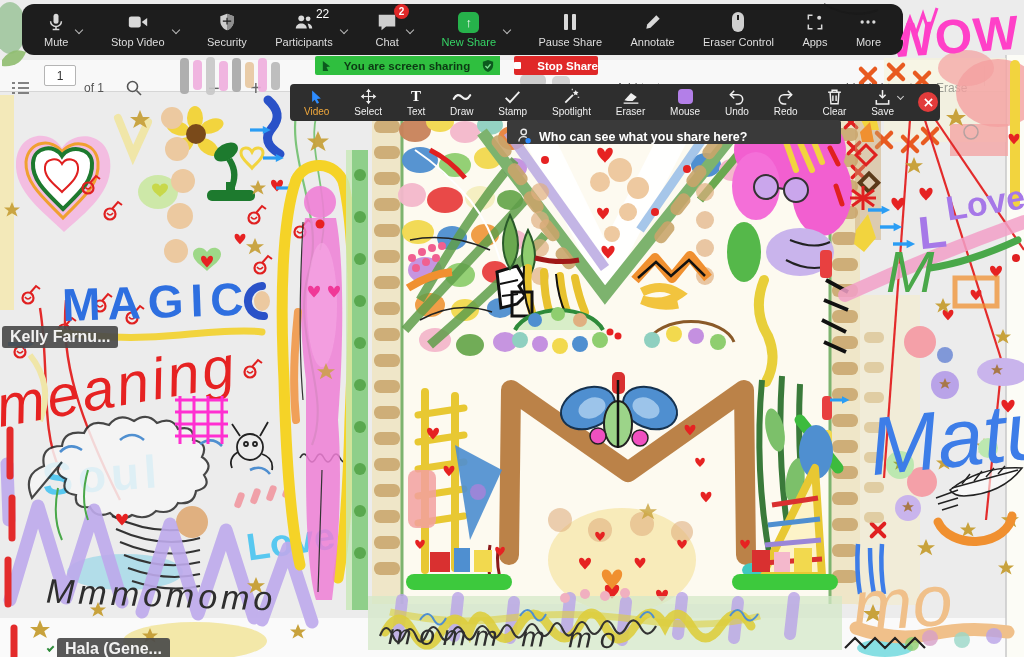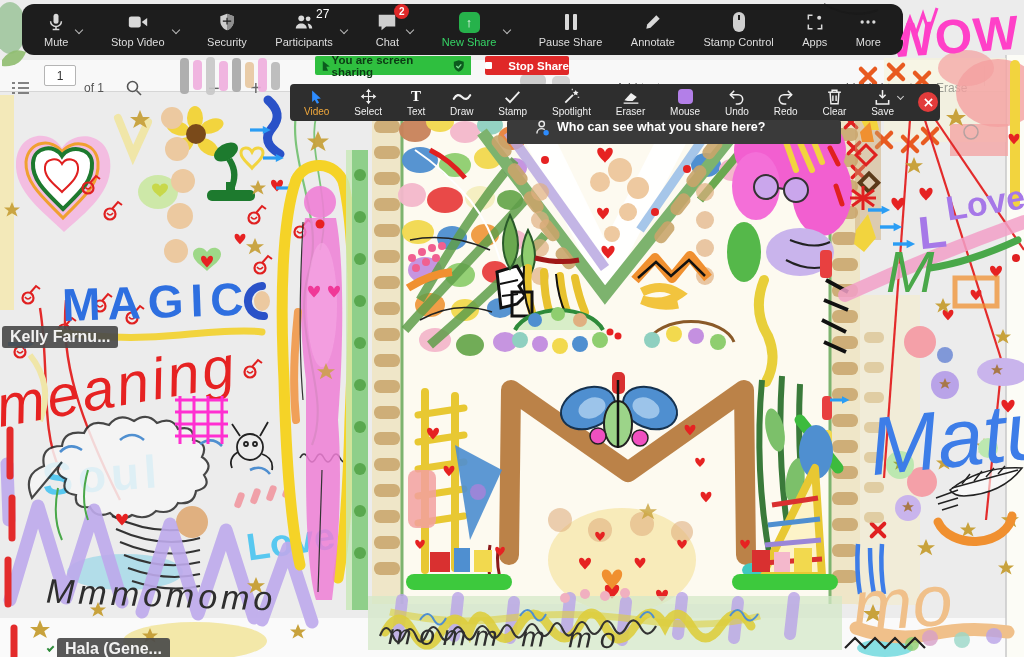--- a/index.html
+++ b/index.html
@@ -26,39 +26,39 @@
   .ztb-label{font-size:11px;color:#dedede;white-space:nowrap;}
   .ztb-ico{width:24px;height:22px;display:flex;align-items:center;justify-content:center;position:relative;}
   .chev{display:inline-block;width:6px;height:6px;border-right:1.6px solid #b9b9b9;border-bottom:1.6px solid #b9b9b9;transform:rotate(45deg);margin:16px 0 0 8px;}
   .pcount{position:absolute;left:24px;top:-4px;font-size:12px;color:#fff;}
   .badge{position:absolute;right:-10px;top:-7px;min-width:15px;height:15px;border-radius:8px;background:#e02828;color:#fff;font-size:10px;font-weight:bold;display:flex;align-items:center;justify-content:center;padding:0 3px;}
   .share-sq{width:21px;height:21px;border-radius:5px;background:#26b24b;display:flex;align-items:center;justify-content:center;color:#fff;font-size:13px;font-weight:bold;}
   .green-label{color:#35d465;}
 
   
   .share-banner{position:absolute;left:315px;top:56px;height:19px;z-index:5;display:flex;}
-  .sb-green{width:156px;background:#2fbf3f;border-radius:2px 0 0 2px;display:flex;align-items:center;justify-content:space-between;padding:0 6px;}
+  .sb-green{width:185px;background:#2fbf3f;border-radius:2px 0 0 2px;display:flex;align-items:center;justify-content:space-between;padding:0 6px;}
   .sb-msg{font-size:11.5px;font-weight:bold;color:#0c3a14;}
   .sb-stop{margin-left:14px;width:84px;background:#e02828;border-radius:2px;display:flex;align-items:center;justify-content:space-between;gap:5px;color:#fff;font-size:11.5px;font-weight:bold;cursor:pointer;}
   .stop-sq{width:7px;height:7px;background:#fff;border-radius:1px;}
 
   
   .anno{position:absolute;left:290px;top:84px;width:650px;height:37px;background:#2e2e2e;border-radius:4px;z-index:5;
         display:flex;align-items:center;justify-content:space-between;padding:2px 46px 2px 14px;}
   .an-item{display:flex;flex-direction:column;align-items:center;gap:1px;cursor:pointer;position:relative;}
   .an-label{font-size:10px;color:#efefef;white-space:nowrap;}
   .an-label.sel{color:#f0a83c;}
   .an-ico{height:17px;display:flex;align-items:center;justify-content:center;}
   .swatch{width:15px;height:15px;border-radius:4px;background:#b37fe8;}
   .an-chev{display:inline-block;width:5px;height:5px;border-right:1.4px solid #cfcfcf;border-bottom:1.4px solid #cfcfcf;transform:rotate(45deg);position:absolute;right:-9px;top:6px;}
   .an-close{position:absolute;left:628px;top:8px;width:20px;height:20px;border-radius:50%;background:#e23b3b;display:flex;align-items:center;justify-content:center;cursor:pointer;}
 
   
   .tip{position:absolute;left:507px;top:120px;width:334px;height:24px;background:#3a3a3a;border-radius:3px;z-index:5;
-       display:flex;align-items:flex-start;gap:7px;padding:0 28px;}
+       display:flex;align-items:flex-end;gap:7px;padding:0 10px;}
   .tip-text{color:#fff;font-size:12.5px;font-weight:bold;}
 
   
   .ptag{position:absolute;background:rgba(74,74,74,.92);color:#f2f2f2;font-size:16px;font-weight:bold;
         padding:2px 8px;border-radius:3px;z-index:4;white-space:nowrap;}
   .hala-check{position:absolute;left:47px;top:646px;width:7px;height:4px;border-left:2px solid #2e8b3a;border-bottom:2px solid #2e8b3a;transform:rotate(-45deg);z-index:4;}
 </style>
 </head>
 <body>
 
@@ -767,21 +767,21 @@
 
     <div class="ztb-item">
       <div class="ztb-main">
         <div class="ztb-ico">
           <svg width="24" height="22" viewBox="0 0 24 24" fill="#d9d9d9">
               <circle cx="9" cy="8" r="3.2"></circle>
               <path d="M3 19c0-3.3 2.7-5.5 6-5.5s6 2.2 6 5.5z"></path>
               <circle cx="16.5" cy="8.5" r="2.6"></circle>
               <path d="M16 13.6c2.8.2 5 2.2 5 5.4h-3.4"></path>
             </svg>
-          <span class="pcount">27</span>
+          <span class="pcount">22</span>
         </div>
         <div class="ztb-label">Participants</div>
       </div>
       <span class="chev"></span>
     </div>
 
     <div class="ztb-item">
       <div class="ztb-main">
         <div class="ztb-ico">
           <svg width="22" height="22" viewBox="0 0 24 24">
@@ -828,21 +828,21 @@
     </div>
 
     <div class="ztb-item">
       <div class="ztb-main">
         <div class="ztb-ico">
           <svg width="16" height="22" viewBox="0 0 16 22">
               <rect x="2" y="1" width="12" height="20" rx="6" fill="#cfcfcf"></rect>
               <line x1="8" y1="4" x2="8" y2="9" stroke="#1d1d1d" stroke-width="2"></line>
             </svg>
         </div>
-        <div class="ztb-label">Stamp Control</div>
+        <div class="ztb-label">Eraser Control</div>
       </div>
     </div>
 
     <div class="ztb-item">
       <div class="ztb-main">
         <div class="ztb-ico">
           <svg width="20" height="20" viewBox="0 0 24 24" fill="none" stroke="#d9d9d9" stroke-width="1.8">
               <path d="M9 4H4v5 M4 15v5h5 M15 20h5v-5"></path>
               <circle cx="17" cy="7" r="2.4" fill="#d9d9d9" stroke="none"></circle>
             </svg>

